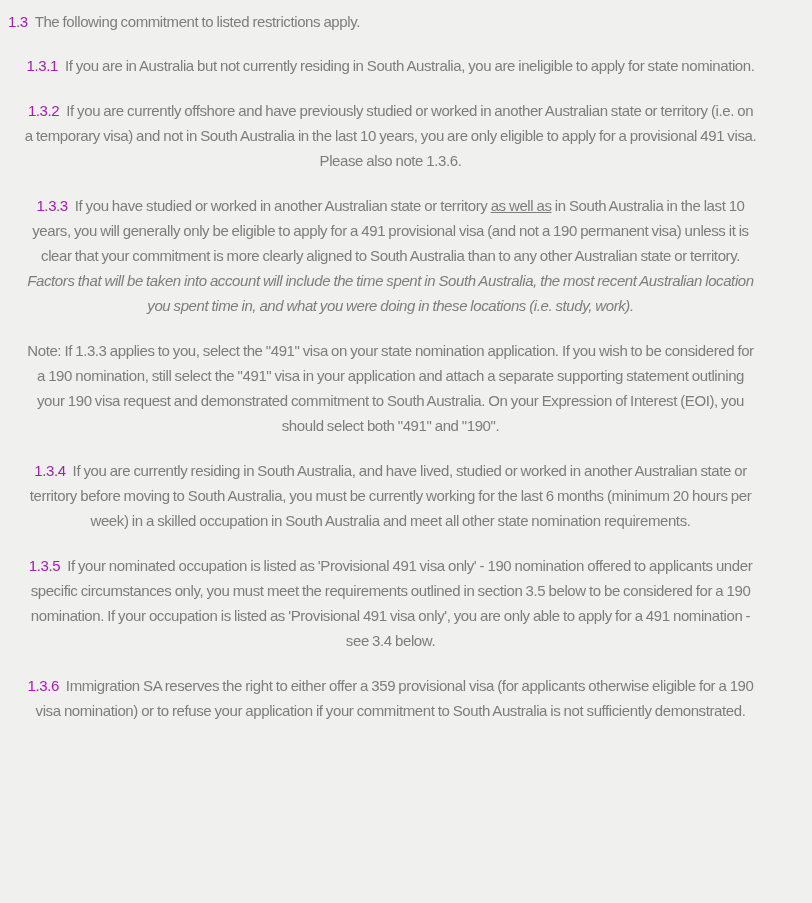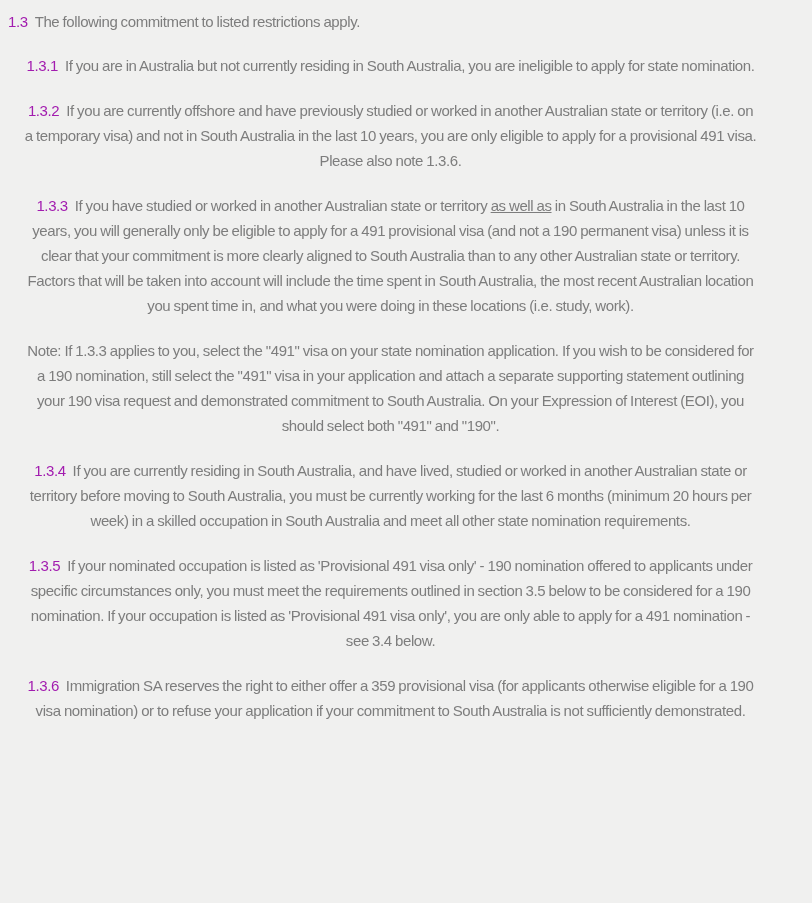--- a/index.html
+++ b/index.html
@@ -29,20 +29,21 @@
     width: 733px;
     text-align: center;
   }
   .num {
     font-weight: 400;
     color: #a21caf;
     margin-right: 7px;
   }
   .underline { text-decoration: underline; }
   .italic-note {
+    font-style: italic;
     display: block;
   }
 </style>
 </head>
 <body>
 
 <div class="doc">
 
   <p class="clause intro"><span class="num">1.3</span><span class="txt">The following commitment to listed restrictions apply.</span></p>
 

